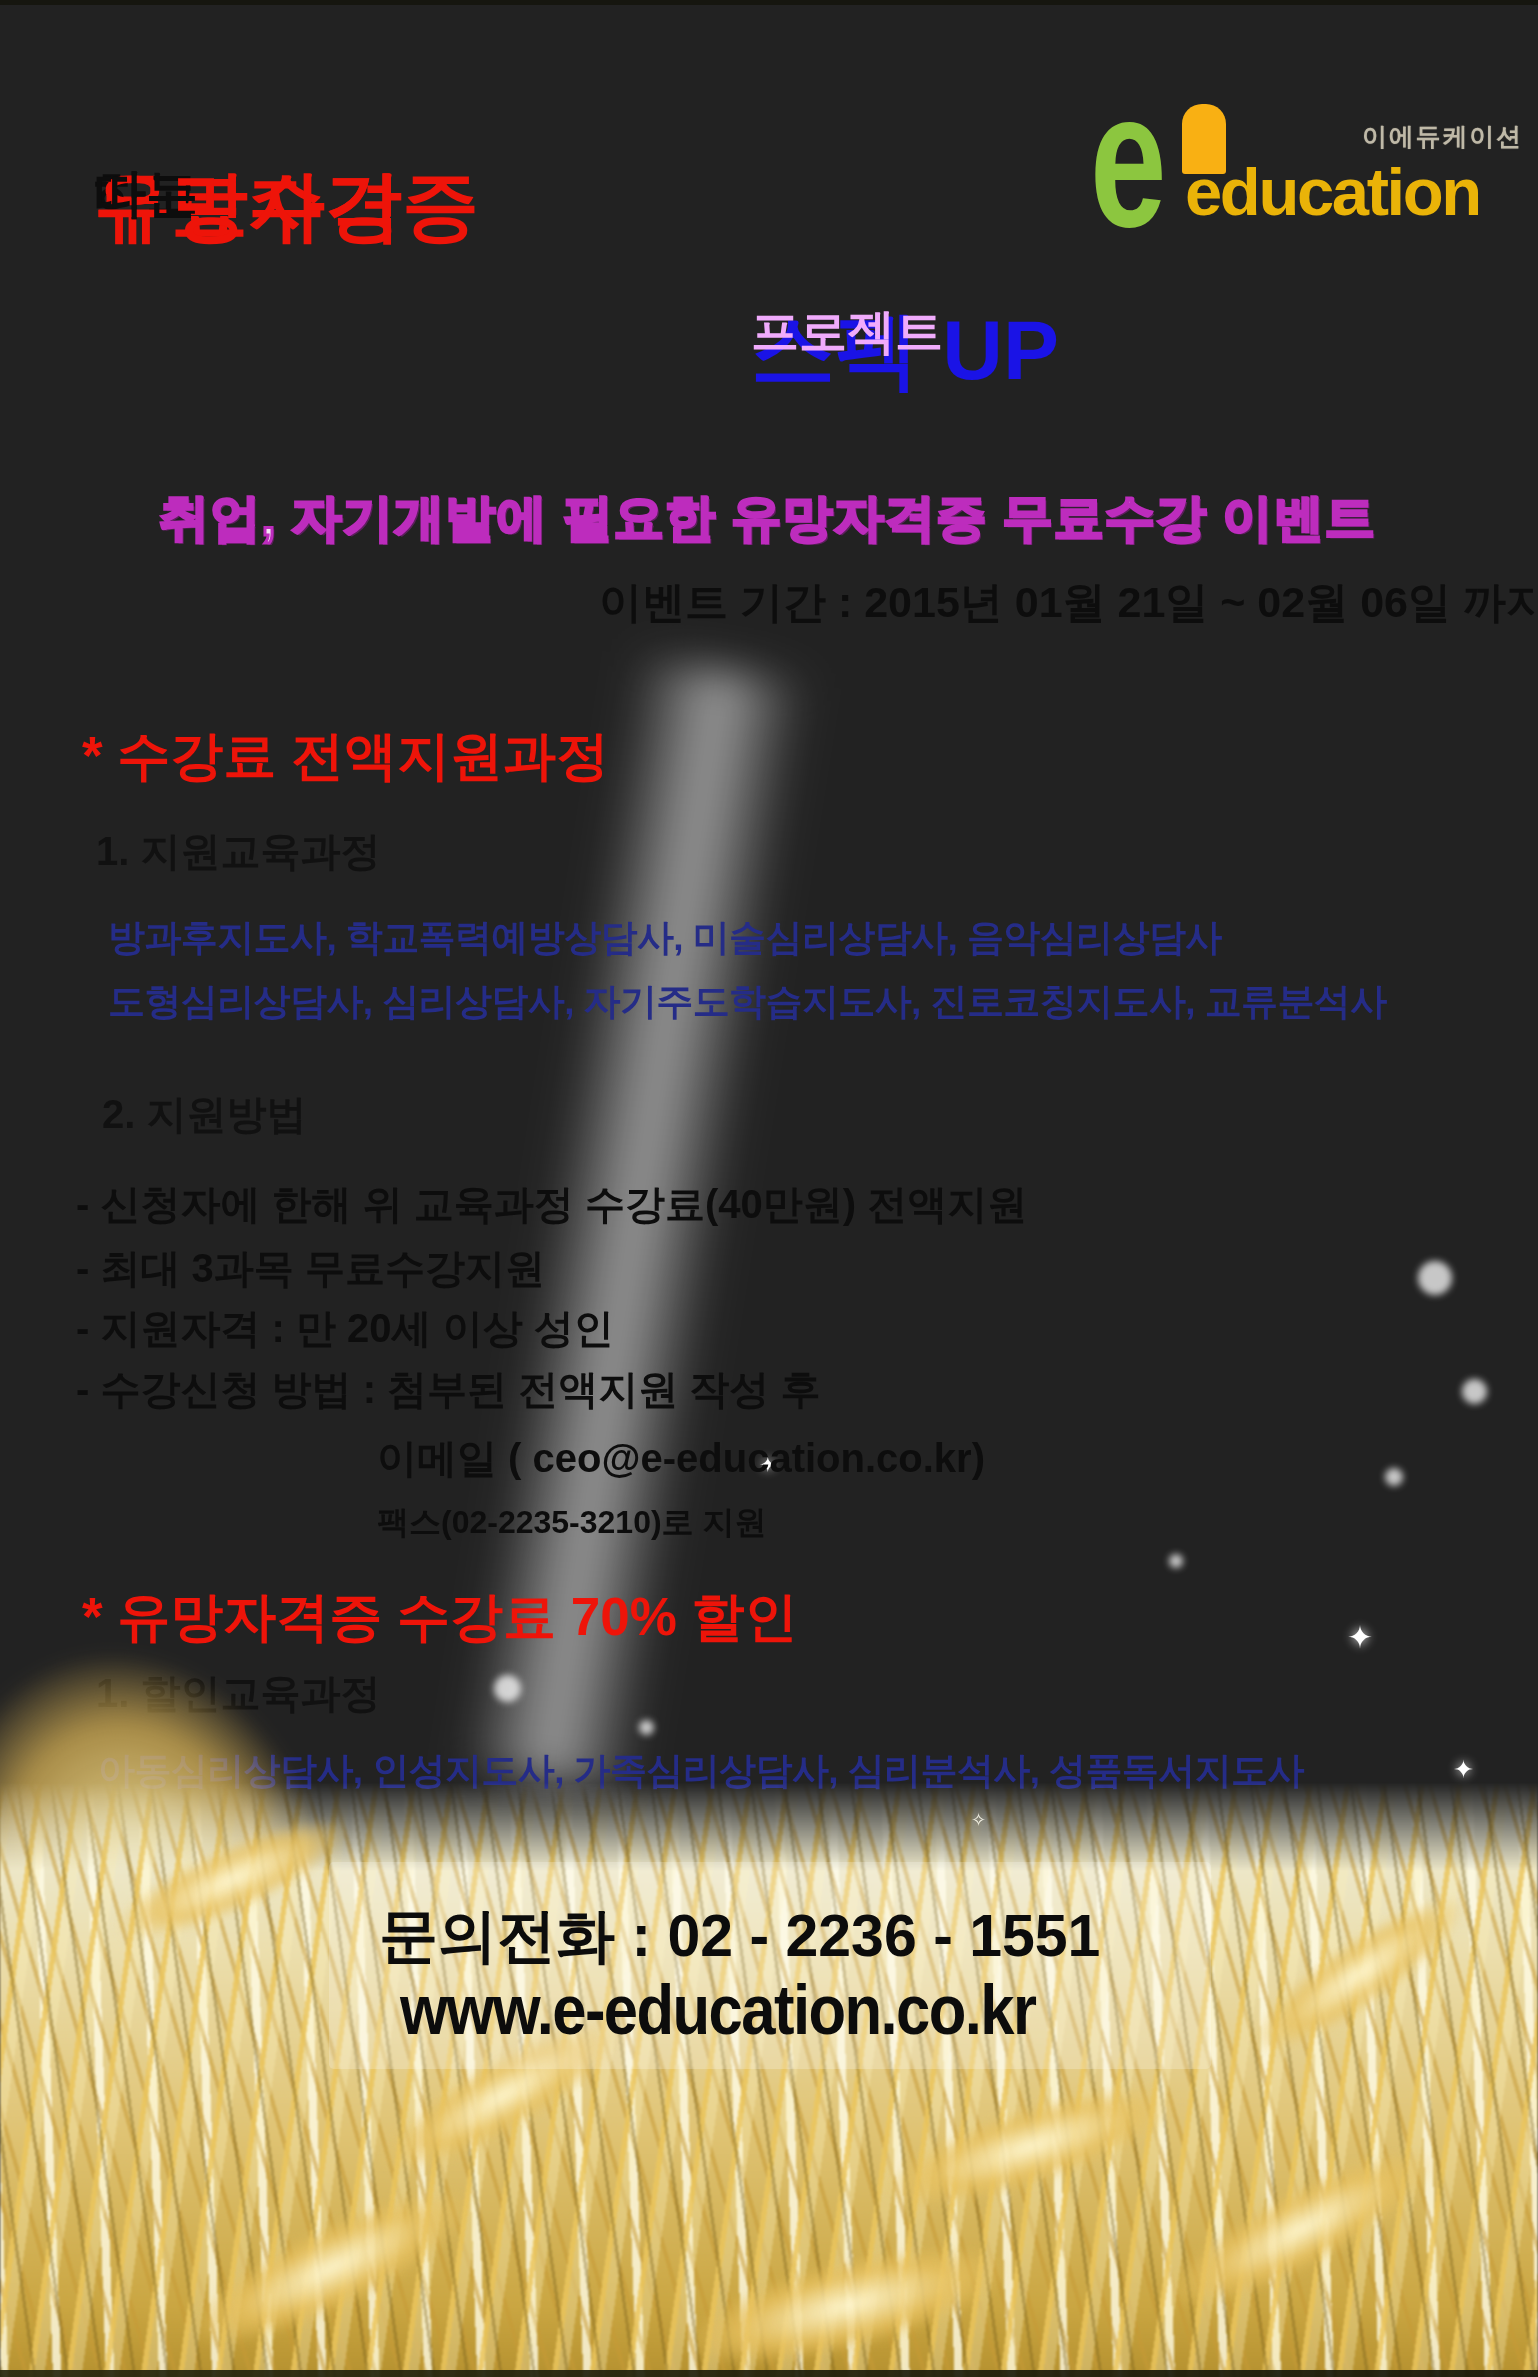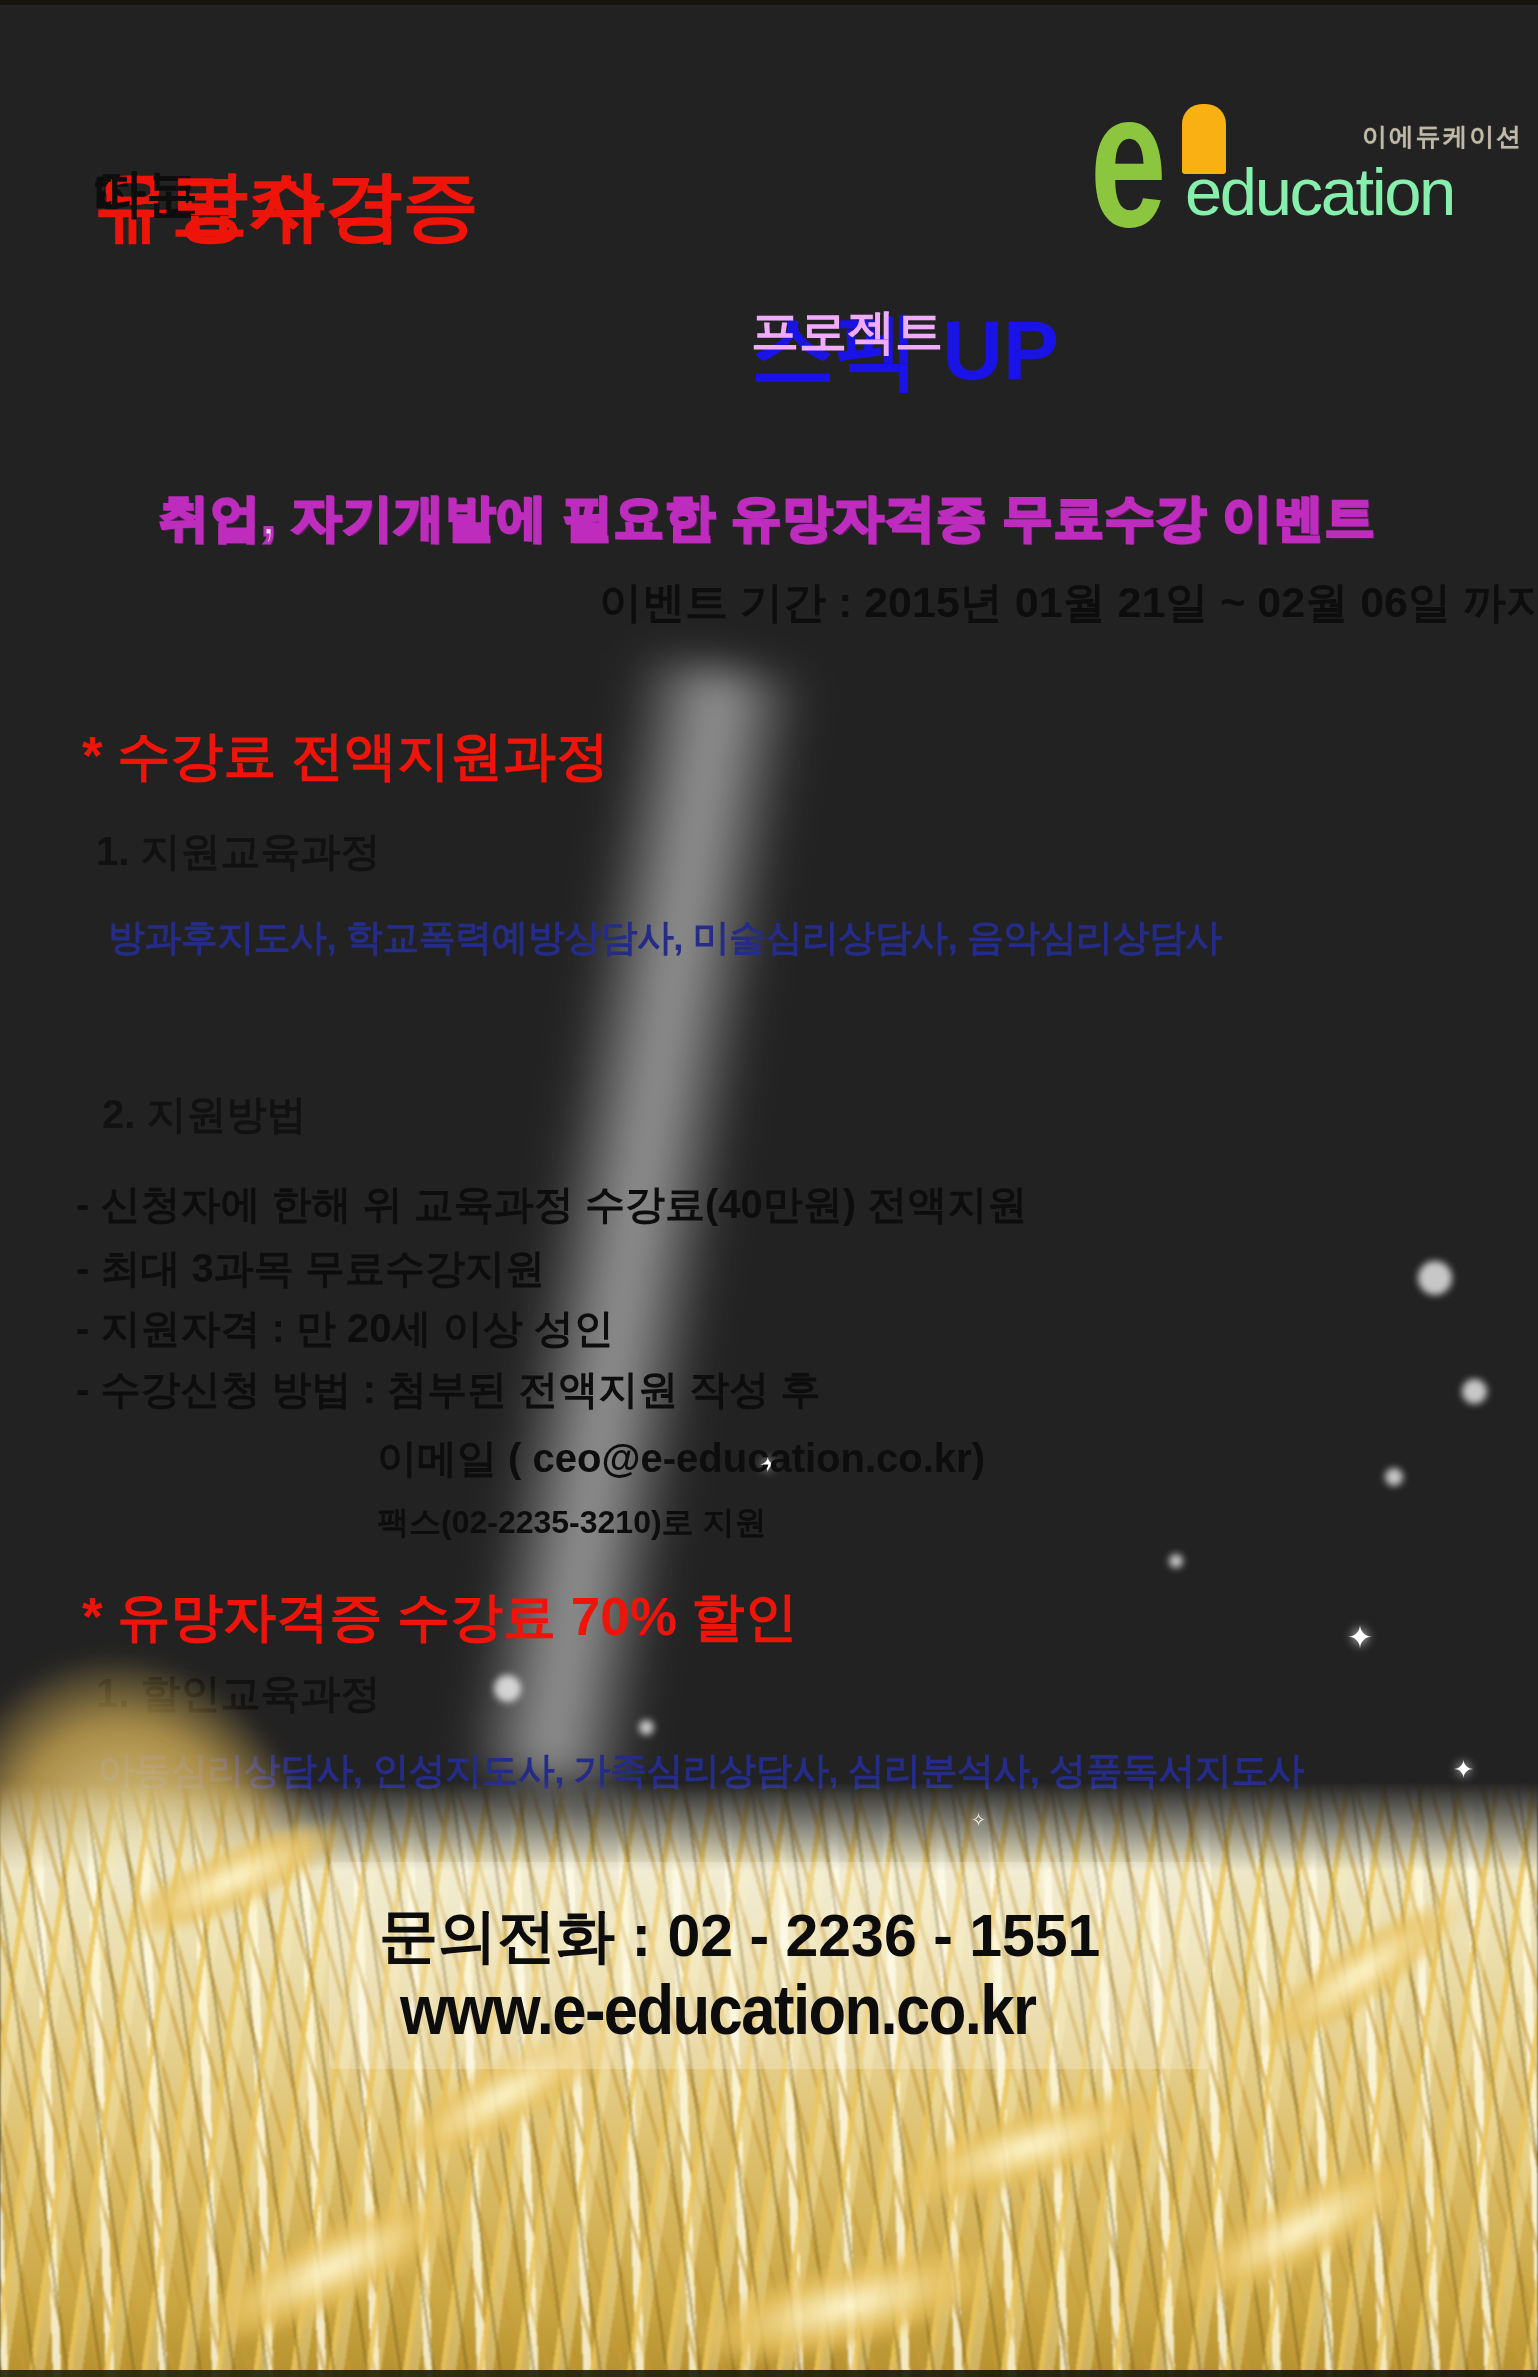--- a/index.html
+++ b/index.html
@@ -32,21 +32,21 @@
   .sparkle{color:#fff;text-shadow:0 0 10.7px #fff;font-family:"DejaVu Sans",sans-serif;}
 
   
   .logo-e{left:1090px;top:76px;width:95px;height:160px;color:#8cc63f;
     font-size:172px;font-weight:bold;line-height:148px;
     transform:scale(.8,1.12);transform-origin:left top;}
   .logo-book{left:1182px;top:104px;width:44px;height:70px;background:#f9b013;
     border-radius:20px 20px 3px 3px;}
   .logo-kr{left:1362px;top:120px;font-size:25px;font-weight:bold;letter-spacing:1.8px;
     color:rgba(196,190,172,.95);text-shadow:0 0 1.2px rgba(150,145,130,.6);}
-  .logo-text{left:1185px;top:153px;font-size:67px;font-weight:normal;color:#86efac;letter-spacing:-2.4px;}
+  .logo-text{left:1185px;top:153px;font-size:67px;font-weight:bold;color:#eab308;letter-spacing:-2.4px;}
 
   
   .main-title{left:94px;top:167px;white-space:nowrap;line-height:1;}
   .t-red{font-size:77px;font-weight:bold;color:#ee1409;position:static;}
   .t-black{font-size:52px;font-weight:bold;color:#0d0d0d;position:static;}
 
   .subtitle{left:751px;top:308px;white-space:nowrap;line-height:1;}
   .s-blue{font-size:84px;font-weight:bold;color:#1a13e6;position:static;}
   .s-black{font-size:48px;font-weight:bold;color:#f0abfc;position:static;}
 
@@ -141,20 +141,21 @@
       <span class="s-black">프로젝트</span>
   </div>
 
   <div class="banner">취업, 자기개발에 필요한 유망자격증 무료수강 이벤트</div>
 
   <div class="period">이벤트 기간 : 2015년 01월 21일 ~ 02월 06일 까지</div>
 
   <div class="h-red h-red1">* 수강료 전액지원과정</div>
   <div class="subhead sub1">1. 지원교육과정</div>
   <div class="course course1">방과후지도사, 학교폭력예방상담사, 미술심리상담사, 음악심리상담사</div>
+  <div class="course course2">도형심리상담사, 심리상담사, 자기주도학습지도사, 진로코칭지도사, 교류분석사</div>
   <div class="subhead sub2">2. 지원방법</div>
   <div class="mitem mi0">- 신청자에 한해 위 교육과정 수강료(40만원) 전액지원</div>
   <div class="mitem mi1">- 최대 3과목 무료수강지원</div>
   <div class="mitem mi2">- 지원자격 : 만 20세 이상 성인</div>
   <div class="mitem mi3">- 수강신청 방법 : 첨부된 전액지원 작성 후</div>
   <div class="email">이메일 ( ceo@e-education.co.kr)</div>
   <div class="fax">팩스(02-2235-3210)로 지원</div>
 
   <div class="h-red h-red2">* 유망자격증  수강료 70% 할인</div>
   <div class="subhead sub1b">1. 할인교육과정</div>

